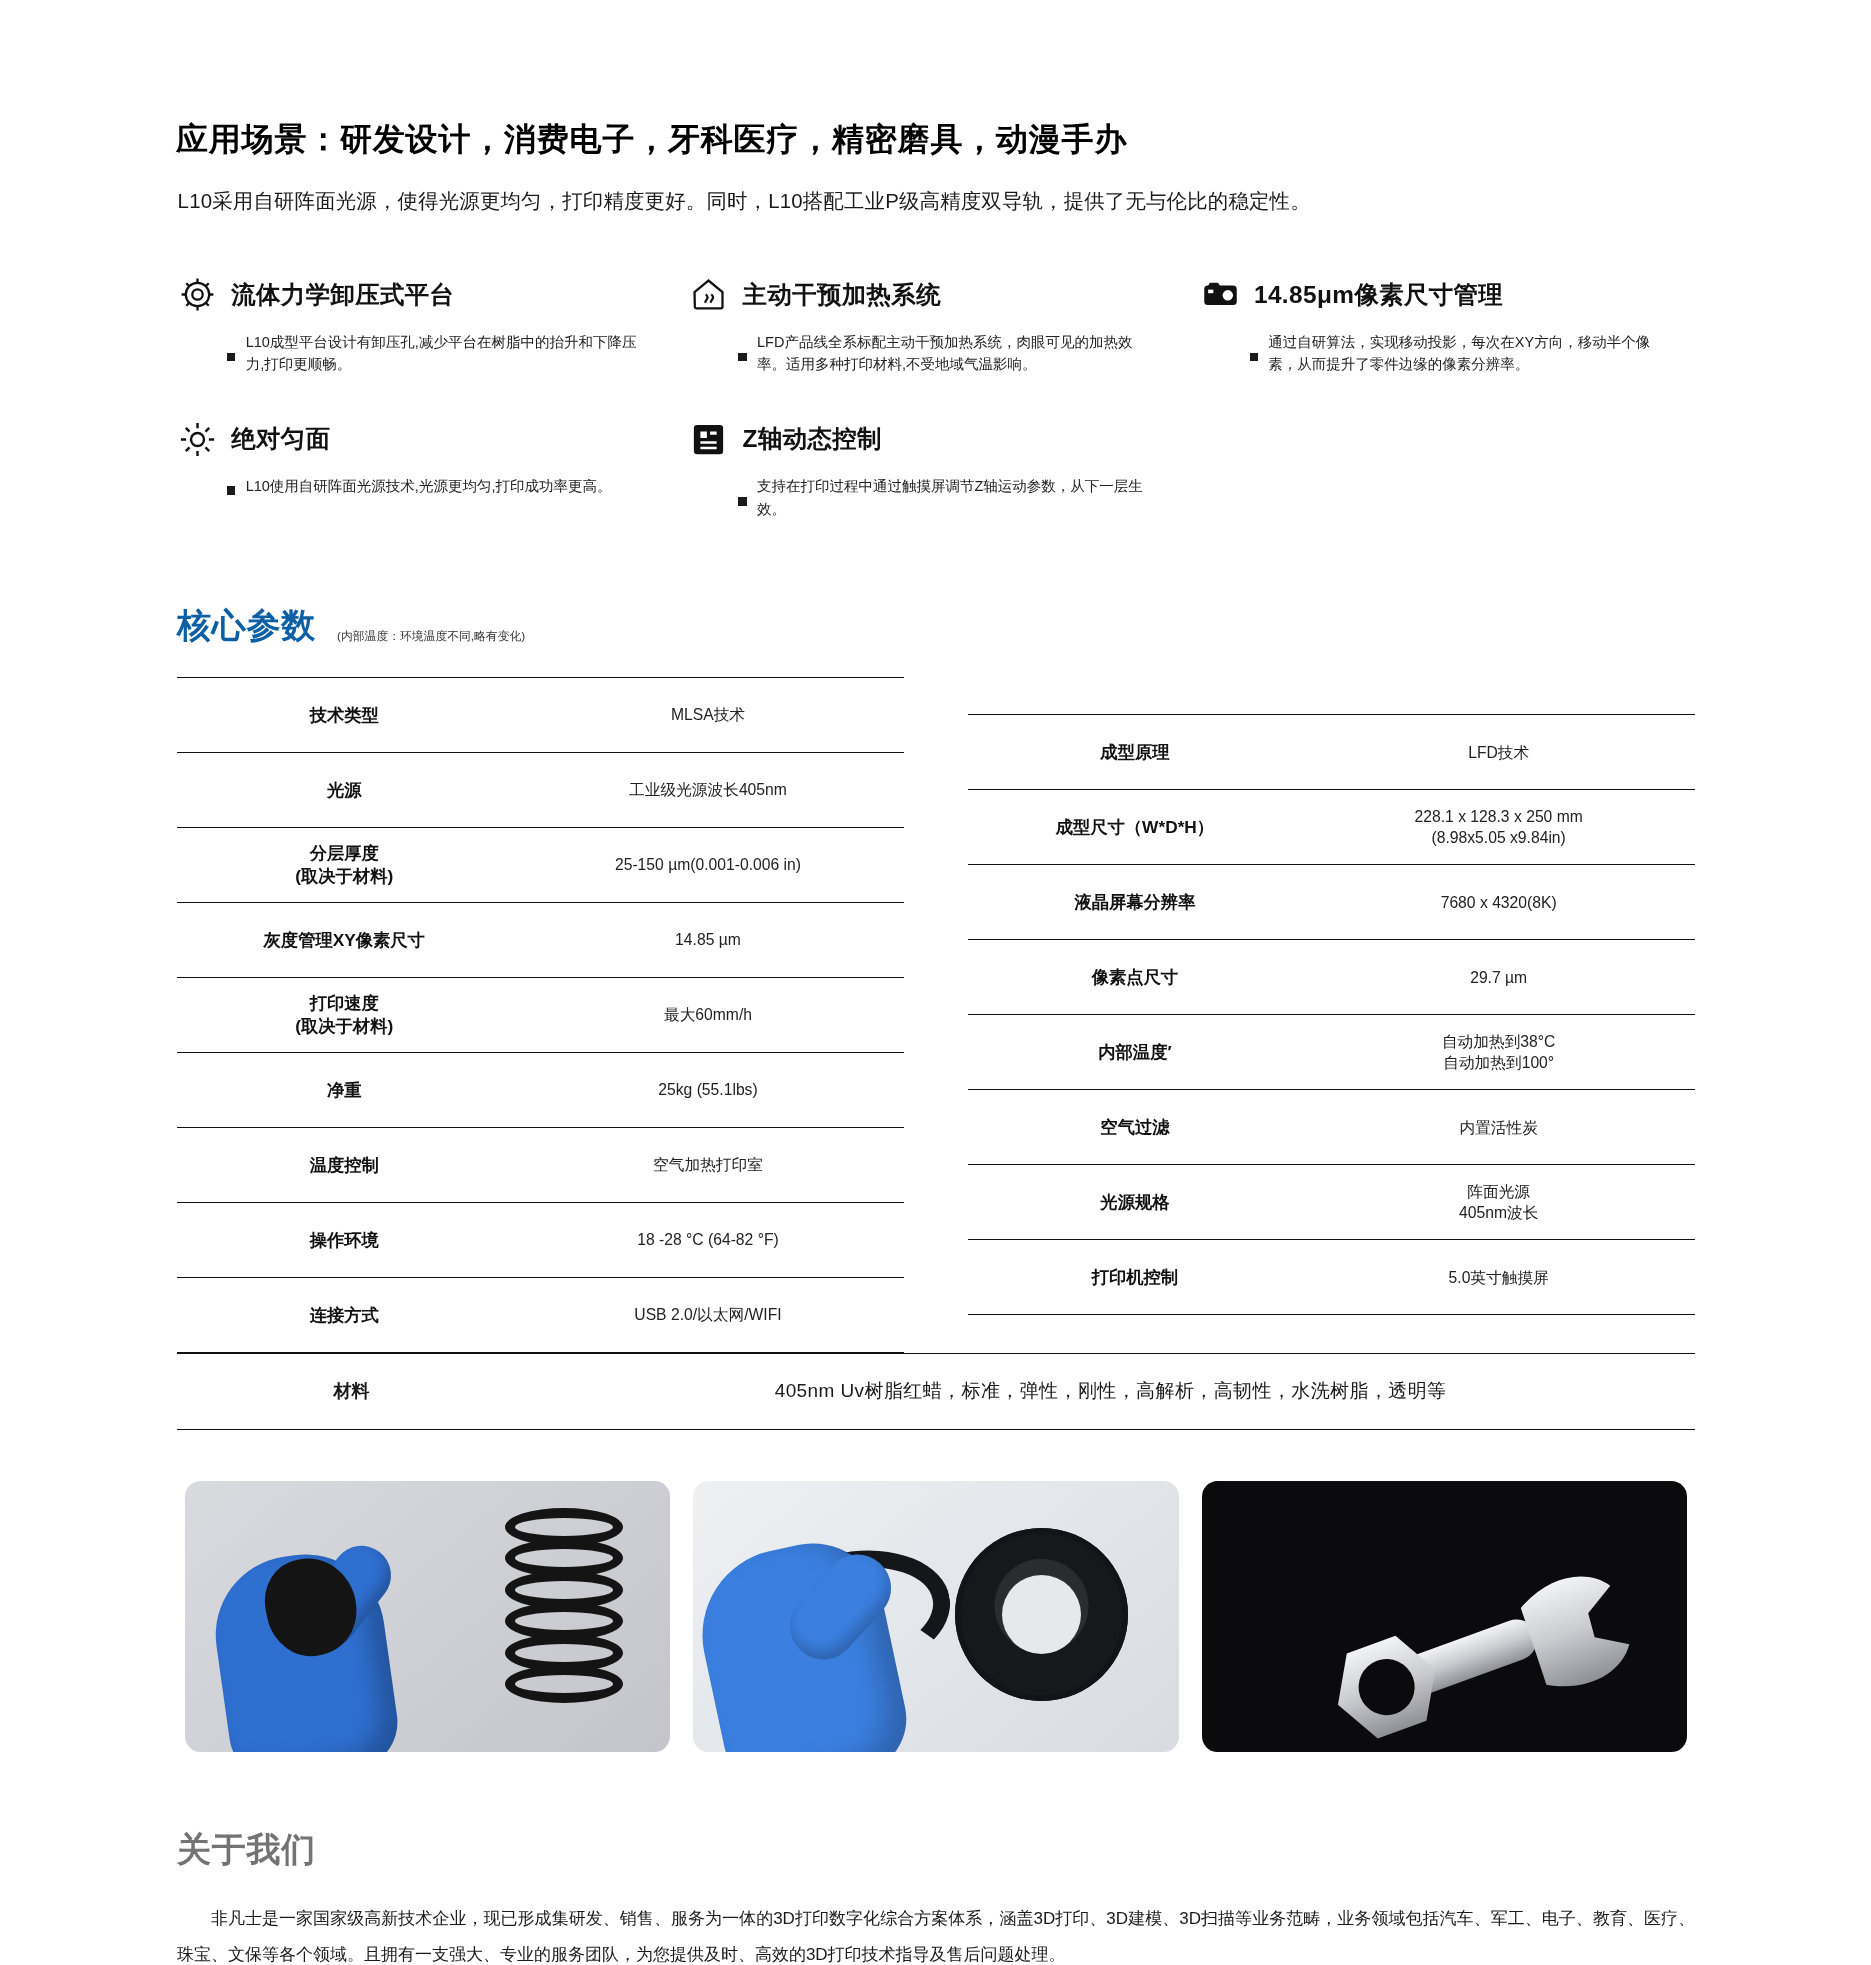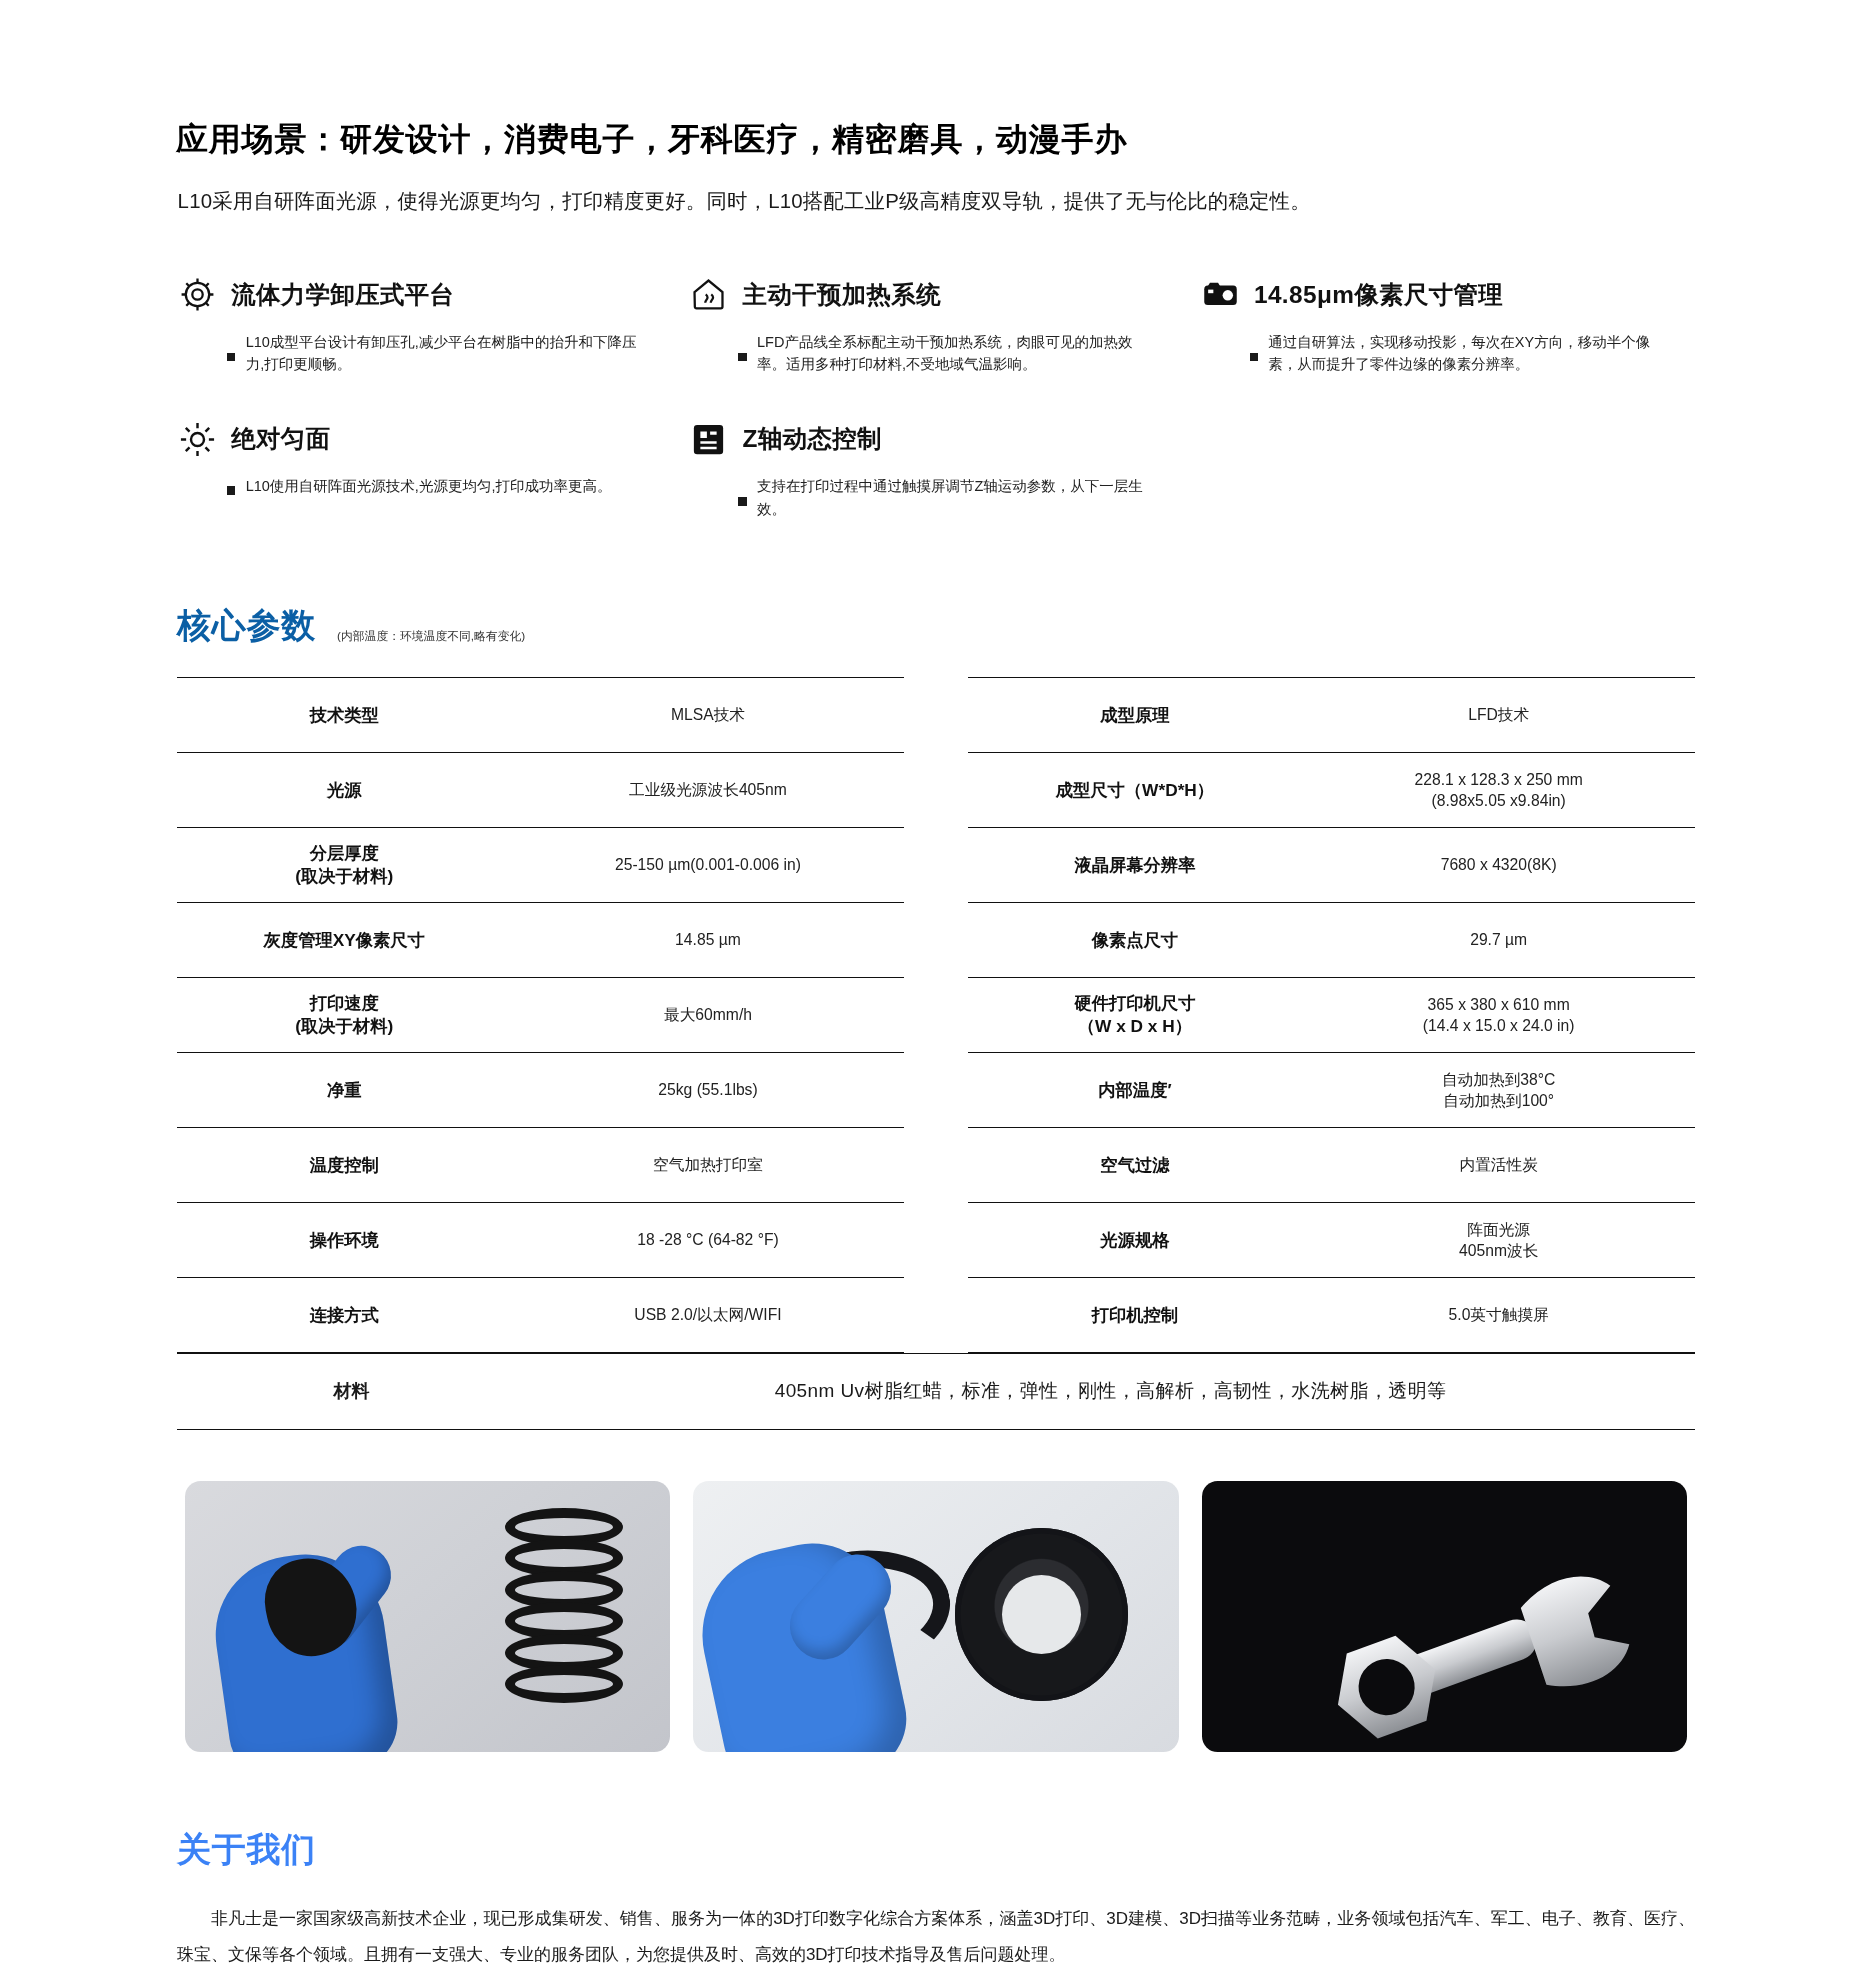--- a/index.html
+++ b/index.html
@@ -231,21 +231,21 @@
   .tire:after {
     content:""; position:absolute; left:50%; top:50%;
     width: 79px; height: 79px; margin:-39px 0 0 -39px;
     border-radius:50%; background:#e6e8ea;
   }
   
   .wrench { position:absolute; inset:0; }
 
   
   .about-title {
-    color:#3b82f6; font-size: 34px; font-weight:bold;
+    color:#737373; font-size: 34px; font-weight:bold;
     margin-top: 75px; padding-left: 7.9px; letter-spacing: 0.8px;
   }
   .about-p {
     font-size: 17px; line-height: 2.1; color:#1a1a1a;
     margin: 23.6px 7.9px 0 7.9px; text-indent: 34px;
     text-align: justify;
   }
 </style>
 </head>
 <body>
@@ -402,24 +402,20 @@
               <td class="k">成型尺寸（W*D*H）</td>
               <td class="v">228.1 x 128.3 x 250 mm<br>(8.98x5.05 x9.84in)</td>
             </tr>
           <tr>
               <td class="k">液晶屏幕分辨率</td>
               <td class="v">7680 x 4320(8K)</td>
             </tr>
           <tr>
               <td class="k">像素点尺寸</td>
               <td class="v">29.7 µm</td>
-            </tr>
-          <tr>
-              <td class="k">硬件打印机尺寸<br>（W x D x H）</td>
-              <td class="v">365 x 380 x 610 mm<br>(14.4 x 15.0 x 24.0 in)</td>
             </tr>
           <tr>
               <td class="k">内部温度′</td>
               <td class="v">自动加热到38°C<br>自动加热到100°</td>
             </tr>
           <tr>
               <td class="k">空气过滤</td>
               <td class="v">内置活性炭</td>
             </tr>
           <tr>

